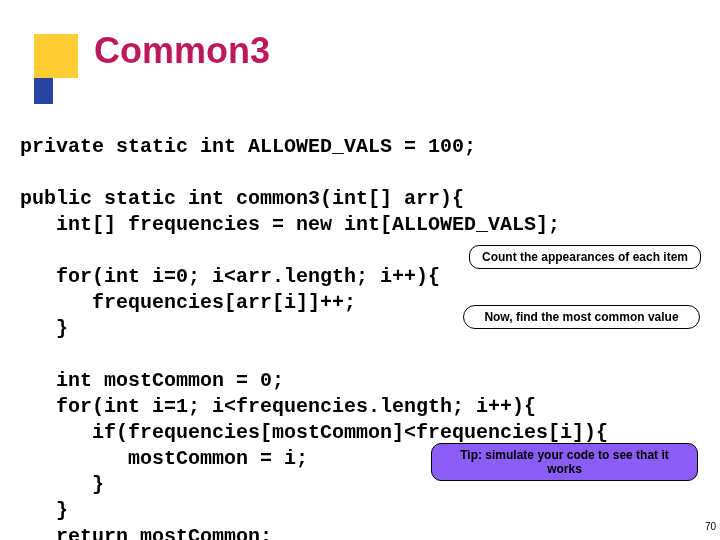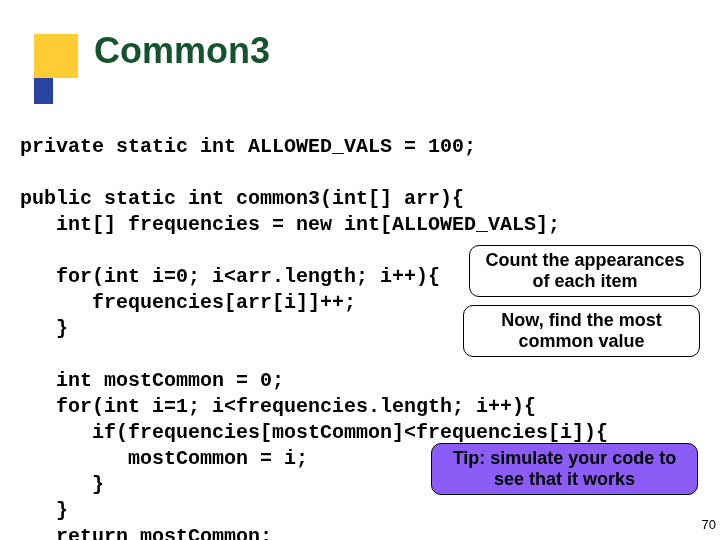--- a/index.html
+++ b/index.html
@@ -30,21 +30,21 @@
     background: #2944a0;
     z-index: 1;
   }
   .title {
     position: absolute;
     left: 94px;
     top: 30px;
     font-family: Verdana, Arial, sans-serif;
     font-size: 36px;
     font-weight: bold;
-    color: #14532d;
+    color: #be185d;
     z-index: 2;
   }
   .code-block {
     position: absolute;
     left: 20px;
     top: 134px;
     font-family: "Courier New", monospace;
     font-size: 20px;
     font-weight: bold;
     white-space: pre;
@@ -52,37 +52,37 @@
     color: #000;
     z-index: 2;
   }
   .annotation {
     position: absolute;
     background: #ffffff;
     border: 1.5px solid #000;
     border-radius: 10px;
     padding: 4px 10px;
     font-family: Verdana, Arial, sans-serif;
-    font-size: 18px;
+    font-size: 12px;
     font-weight: bold;
     text-align: center;
     z-index: 3;
   }
   .annotation.tip {
     background: #8b5cf6;
   }
   .ann1 { left: 469px; top: 245px; width: 210px; }
-  .ann2 { left: 463px; top: 305px; width: 215px; }
+  .ann2 { left: 463px; top: 305px; width: 215px; border-radius: 14px; }
   .ann3 { left: 431px; top: 443px; width: 245px; }
   .page-number {
     position: absolute;
     right: 4px;
     bottom: 8px;
     font-family: Arial, sans-serif;
-    font-size: 13px;
+    font-size: 10px;
     color: #000;
   }
 </style>
 </head>
 <body>
 
 <div class="title-bar"></div>
 <div class="title-bar-stripe"></div>
 
 <div class="title">Common3</div>

